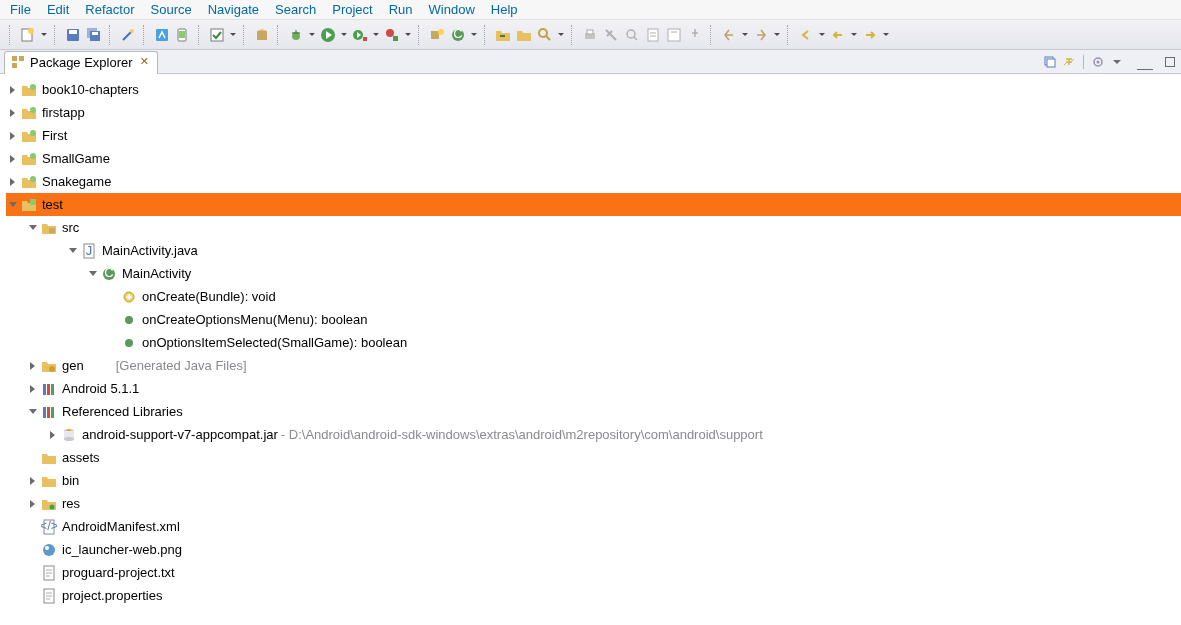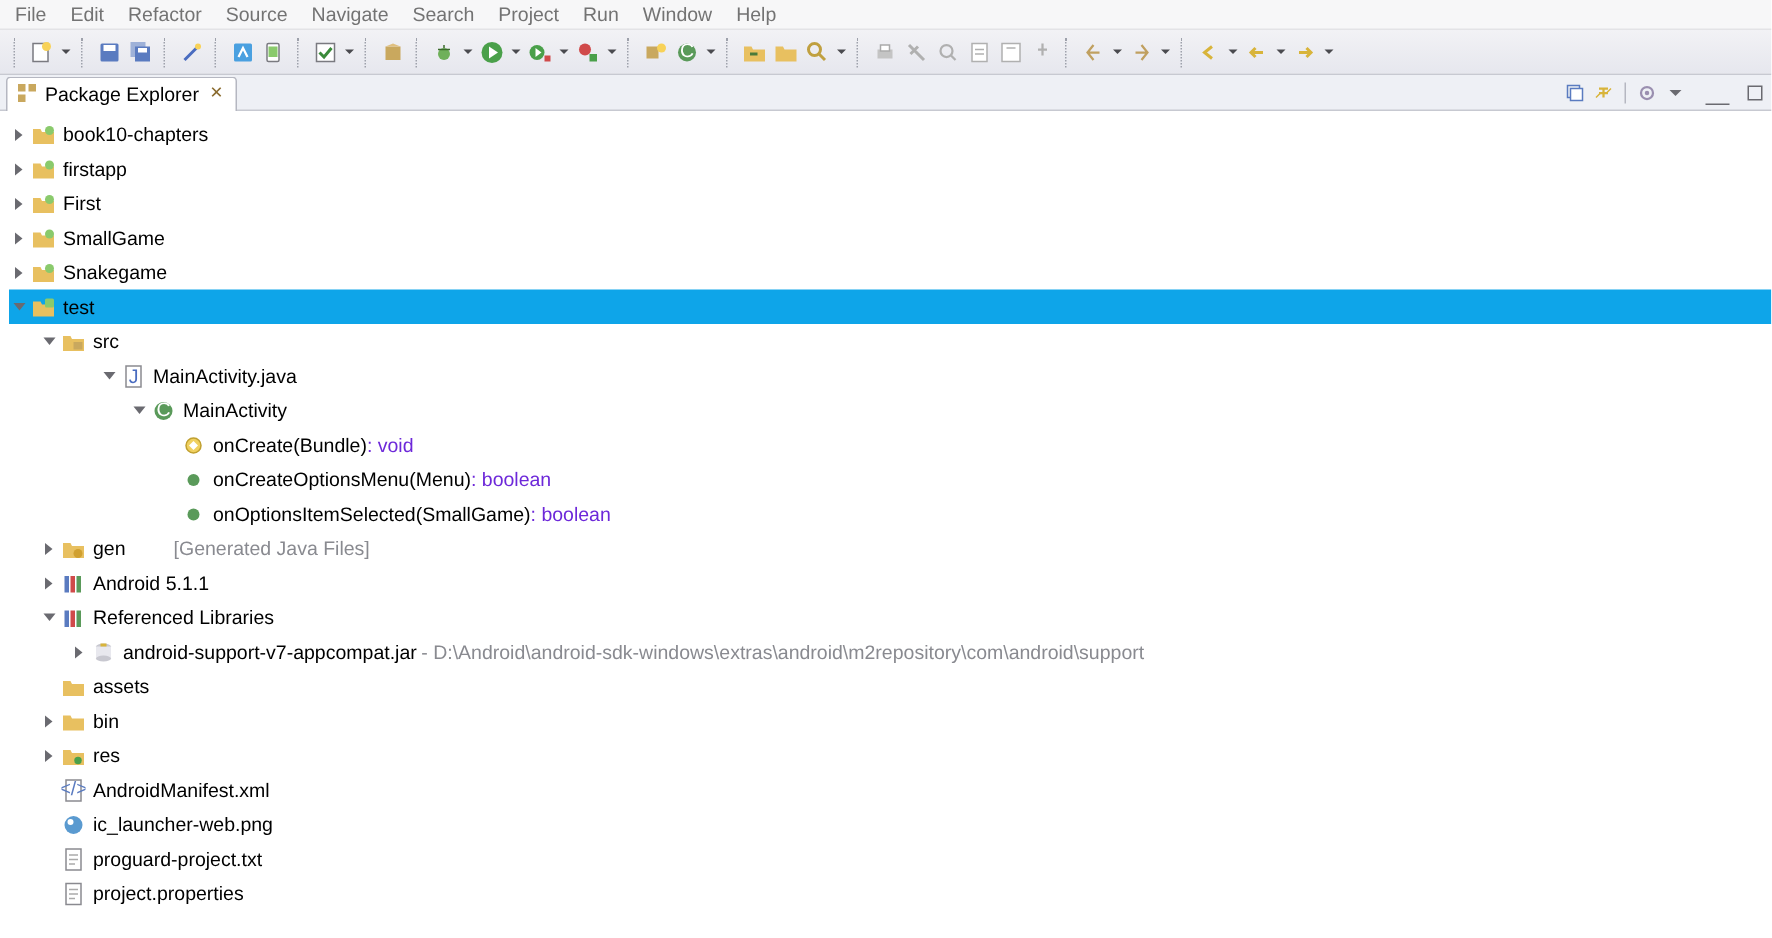--- a/index.html
+++ b/index.html
@@ -1,18 +1,18 @@
 <!DOCTYPE html>
 <html><head>
 <meta charset="utf-8">
 <style>
 * { margin: 0; padding: 0; box-sizing: border-box; font-family: "Segoe UI", Tahoma, Arial, sans-serif; font-size: 13px; }
 body { background: #fff; color: #000; width: 1181px; height: 625px; overflow: hidden; }
 
-.menubar { display: flex; gap: 16px; padding: 2px 10px; background: #f7f7f8; color: #737373; border-bottom: 1px solid #e3e3e6; }
+.menubar { display: flex; gap: 16px; padding: 2px 10px; background: #f7f7f8; color: #0369a1; border-bottom: 1px solid #e3e3e6; }
 .menubar span { cursor: default; }
 
 .toolbar { display: flex; align-items: center; gap: 3px; padding: 4px 6px; background: linear-gradient(#f2f2f5,#e6e7ee); border-bottom: 1px solid #c7c9d1; height: 30px; }
 .tb-sep { width: 4px; height: 20px; border-left: 1px dotted #9ea1ab; margin: 0 3px; }
 .tb-btn { width: 18px; height: 18px; display: flex; align-items: center; justify-content: center; cursor: pointer; border-radius: 2px; }
 .tb-drop { width: 8px; height: 18px; display: flex; align-items: center; justify-content: center; cursor: pointer; }
 .tb-drop::after { content: ""; border: 3px solid transparent; border-top-color: #4a4a4f; margin-top: 3px; }
 
 .view-tabs { display: flex; align-items: center; background: #eef0f5; border-bottom: 1px solid #c7c9d1; height: 24px; padding-left: 4px; }
 .view-tab { display: flex; align-items: flex-start; gap: 5px; padding: 3px 8px 3px 6px; background: #fff; border: 1px solid #b5b7c1; border-bottom: none; border-radius: 3px 3px 0 0; height: 23px; margin-top: 1px; cursor: pointer; }
@@ -20,29 +20,29 @@
 .view-toolbar { margin-left: auto; display: flex; align-items: center; gap: 3px; padding-right: 6px; }
 .vt-btn { width: 16px; height: 16px; display: flex; align-items: center; justify-content: center; cursor: pointer; }
 .vt-sep { width: 1px; height: 14px; background: #b5b7c1; margin: 0 3px; }
 .vt-tri { width: 16px; height: 16px; display: flex; align-items: center; justify-content: center; cursor: pointer; }
 .vt-tri::after { content:""; border:4px solid transparent; border-top-color:#6a6a70; margin-top:4px; }
 .vt-min { width: 16px; height: 12px; border: 1px solid #6a6a70; border-top: none; border-left: none; border-right: none; cursor: pointer; margin-top: 4px; }
 .vt-max { width: 10px; height: 10px; border: 1px solid #6a6a70; cursor: pointer; }
 
 .tree { padding: 4px 0 4px 6px; background: #fff; user-select: none; overflow: auto; height: calc(100% - 58px); }
 .tree-row { display: flex; align-items: center; height: 23px; white-space: nowrap; cursor: default; }
-.tree-row.selected { background: #0ea5e9; }
+.tree-row.selected { background: #f97316; }
 .twisty { width: 14px; height: 14px; display: flex; align-items: center; justify-content: center; cursor: pointer; margin-right: 1px; color: #6a6a70; }
 .twisty.closed::before { content: ""; border: 4px solid transparent; border-left: 5px solid #6a6a70; margin-left: 3px; }
 .twisty.open::before { content: ""; border: 4px solid transparent; border-top: 5px solid #6a6a70; margin-top: 3px; }
 .twisty.none { visibility: hidden; }
 .indent { display: inline-block; }
 .node-icon { width: 16px; height: 16px; margin-right: 5px; display: flex; align-items: center; justify-content: center; flex-shrink: 0; }
 .node-label { color: #000; }
-.node-suffix { color: #6d28d9; }
+.node-suffix { color: #000000; }
 .node-gray { color: #898a90; margin-left: 32px; }
 .node-extra { color: #898a90; margin-left: 3px; }
 
 
 svg { display: block; }
 </style>
 </head>
 <body>
 
 <div class="menubar">

